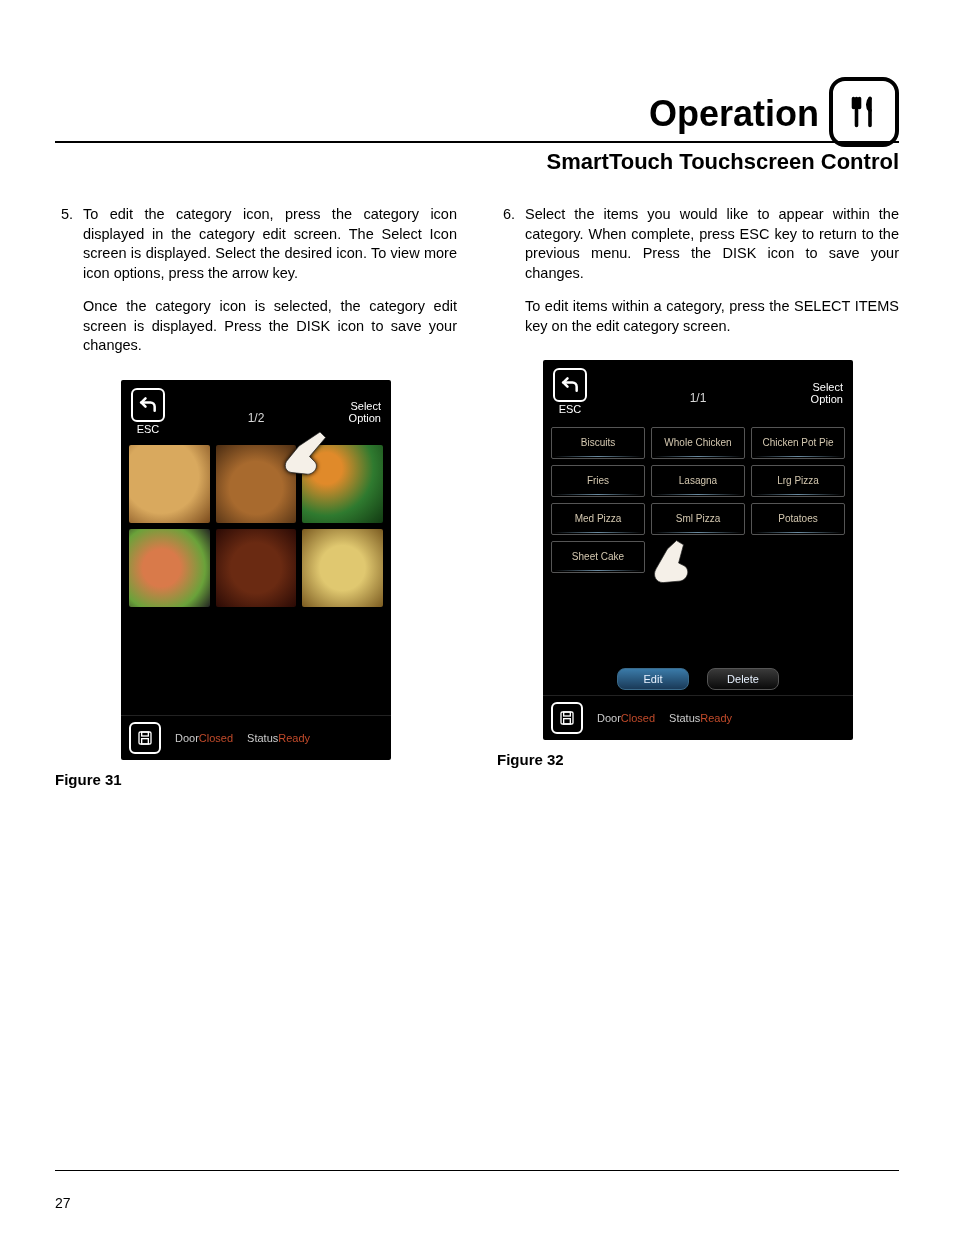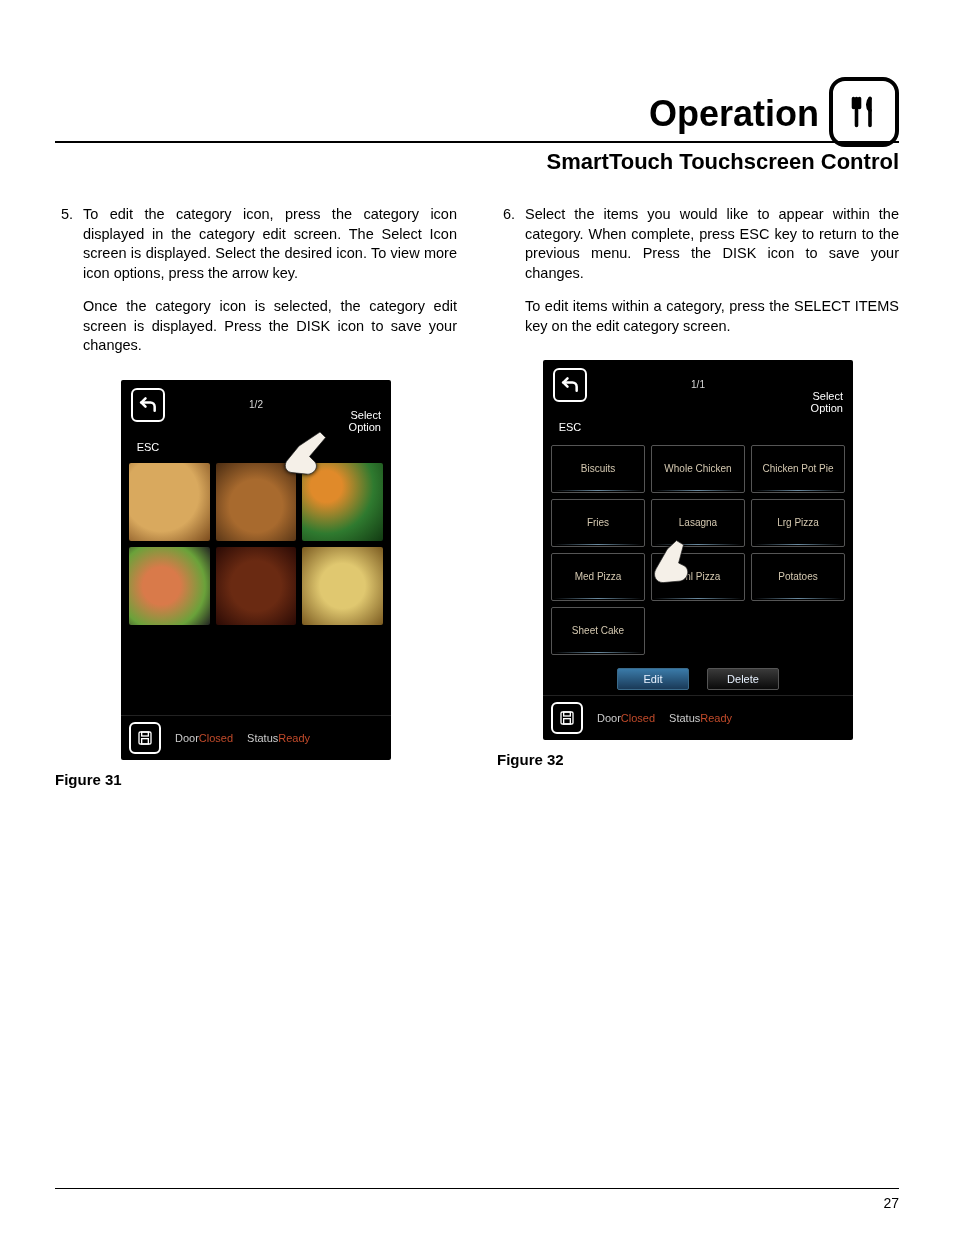--- a/index.html
+++ b/index.html
@@ -23,24 +23,24 @@
   .step .num{min-width:18px;text-align:right}
   .step .body{flex:1}
   .step .body p{margin:0 0 14px 0}
   .caption{text-align:left;font-weight:bold;font-size:15px;margin-top:10px}
   
   .fig{margin:10px auto 0 auto;background:#000;border-radius:2px;overflow:hidden;position:relative}
   .fig31{width:270px;height:380px}
   .fig32{width:310px;height:380px}
   
   .topbar{display:flex;align-items:center;justify-content:space-between;padding:8px 10px 4px 10px;color:#fff;font-size:11px}
-  .esc{display:flex;flex-direction:column;align-items:center;gap:18px}
+  .esc{display:flex;flex-direction:column;align-items:center;gap:0}
   .esc-icon{width:30px;height:30px;border:2px solid #fff;border-radius:6px;display:flex;align-items:center;justify-content:center}
   .esc-icon svg{width:20px;height:20px}
-  .page-ind{color:#d8d8d8;font-size:10px;position:absolute;left:50%;top:18px;transform:translateX(-50%)}
+  .page-ind{color:#d8d8d8;font-size:12px;position:absolute;left:50%;top:30px;transform:translateX(-50%)}
   .sel-opt{text-align:right;line-height:1.1}
   
   .icon-grid{display:grid;grid-template-columns:repeat(3,1fr);gap:6px;padding:4px 8px}
   .food{height:78px;background:#333;border-radius:2px;position:relative;overflow:hidden}
   .bread{background:radial-gradient(circle at 40% 40%,#d9a95e 0 55%,#7a4a1c 100%)}
   .turkey{background:radial-gradient(circle at 50% 55%,#a86a2e 0 45%,#4a2c12 100%)}
   .veg{background:radial-gradient(circle at 30% 30%,#e08a2a 0 20%,#2f7a2f 60%,#123a12 100%)}
   .shrimp{background:radial-gradient(circle at 40% 50%,#d97a4a 0 30%,#6aa23a 70%,#222 100%)}
   .steak{background:radial-gradient(circle at 50% 50%,#6a2a12 0 45%,#2a0a05 100%)}
   .pasta{background:radial-gradient(circle at 50% 50%,#e0c870 0 40%,#7a5a20 100%)}
@@ -49,29 +49,29 @@
   .hand svg{width:100%;height:100%;filter:drop-shadow(0 0 2px #000)}
   
   .status{position:absolute;left:0;right:0;bottom:0;height:44px;display:flex;align-items:center;color:#ccc;font-size:11px;padding:0 8px;gap:14px;border-top:1px solid #222}
   .status .slot{display:flex;flex-direction:row;align-items:center;line-height:1.1}
   .status .slot .v-closed{color:#c04a2a}
   .status .slot .v-ready{color:#c04a2a}
   .save-icon{width:28px;height:28px;border:2px solid #fff;border-radius:6px;display:flex;align-items:center;justify-content:center}
   .save-icon svg{width:16px;height:16px}
   
   .item-grid{display:grid;grid-template-columns:repeat(3,1fr);gap:6px;padding:6px 8px}
-  .item-btn{height:30px;background:#000;border:1px solid #555;border-radius:2px;color:#d4c8b0;font-size:10px;display:flex;align-items:center;justify-content:center;text-align:center;padding:8px 2px;line-height:1.05;position:relative}
+  .item-btn{height:30px;background:#000;border:1px solid #555;border-radius:2px;color:#d4c8b0;font-size:10px;display:flex;align-items:center;justify-content:center;text-align:center;padding:0 2px;line-height:1.05;position:relative}
   .item-btn::after{content:"";position:absolute;left:2px;right:2px;bottom:1px;height:1px;background:linear-gradient(to right,transparent,#6a8aa0,transparent)}
   
   .ed-bar{position:absolute;left:0;right:0;bottom:44px;display:flex;justify-content:center;gap:18px;padding-bottom:6px}
-  .ed-btn{min-width:70px;height:20px;border-radius:2px;color:#e8f2ff;font-size:11px;display:flex;align-items:center;justify-content:center;border:1px solid #3a6a8a}
+  .ed-btn{min-width:70px;height:20px;border-radius:8px;color:#e8f2ff;font-size:11px;display:flex;align-items:center;justify-content:center;border:1px solid #3a6a8a}
   .ed-edit{background:linear-gradient(#3a7aa8,#1a3a58)}
   .ed-del{background:linear-gradient(#3a3a3a,#0a0a0a);border-color:#555}
   
-  .pfoot{position:absolute;left:var(--margin);right:var(--margin);bottom:40px;border-top:1px solid #000;text-align:right;padding-top:6px;font-size:14px}
+  .pfoot{position:absolute;left:var(--margin);right:var(--margin);bottom:40px;border-top:1px solid #000;text-align:left;padding-top:24px;font-size:14px}
 </style>
 </head>
 <body>
 
 <div class="page">
 
   <div class="hdr">
     <div class="hdr-title">Operation</div>
     <div class="hdr-icon">
       <svg viewBox="0 0 24 24" fill="none" stroke="#000" stroke-width="2.4" stroke-linecap="round">

